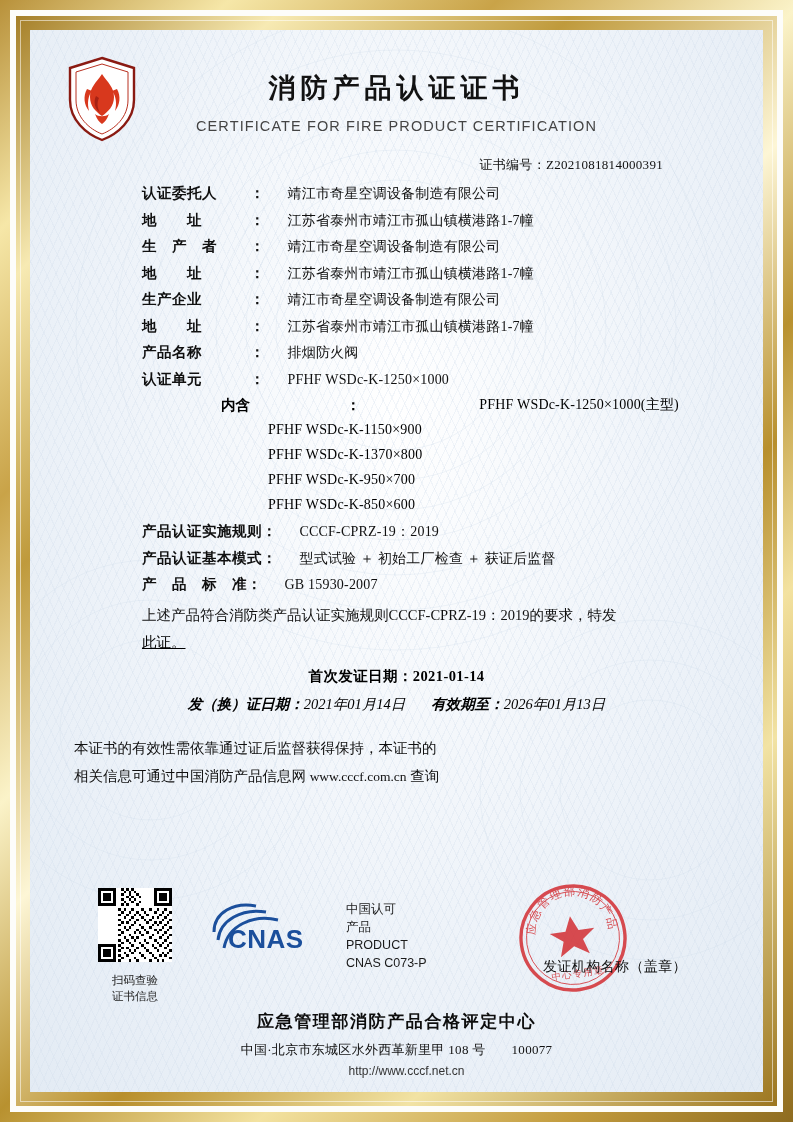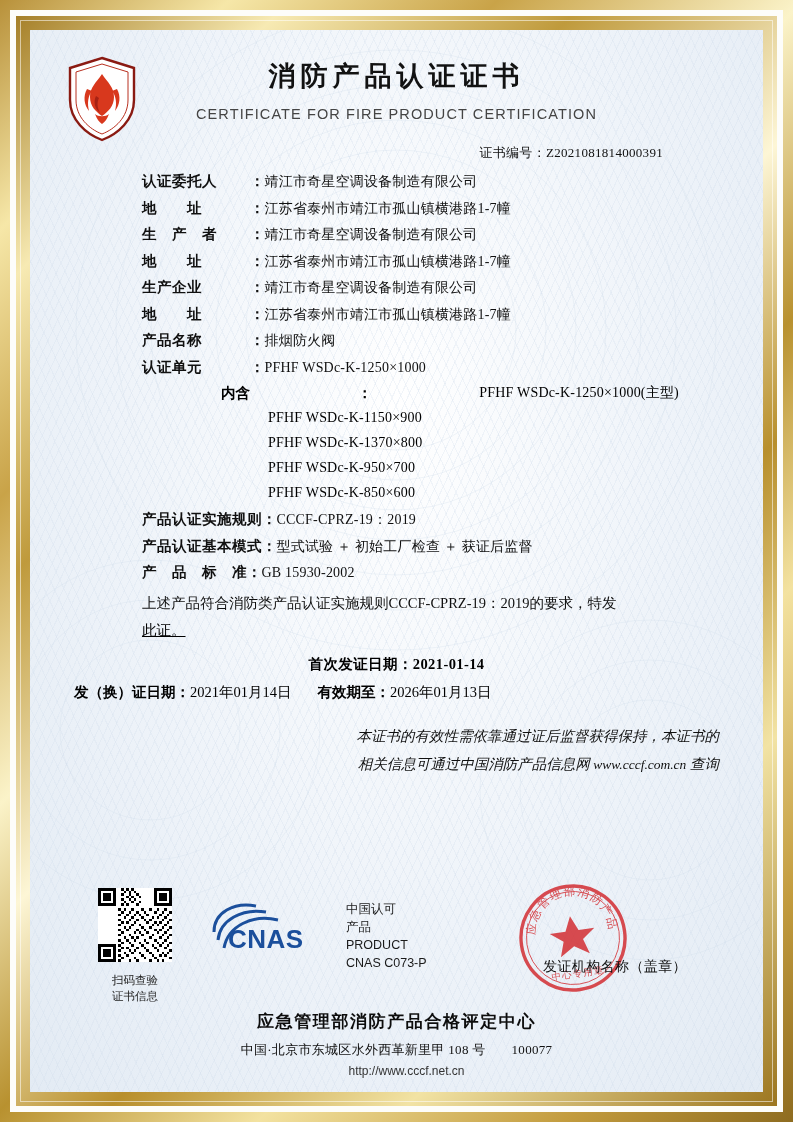--- a/index.html
+++ b/index.html
@@ -73,21 +73,21 @@
     height: 86px;
   }
 
   
   .title-zh {
     text-align: center;
     font-size: 27px;
     letter-spacing: 5px;
     font-weight: bold;
     color: #121212;
-    padding-top: 28px;
+    padding-top: 40px;
     font-family: "DejaVu Serif", serif;
   }
   .title-en {
     text-align: center;
     font-size: 14.5px;
     letter-spacing: 1.1px;
     color: #444;
     margin-top: 12px;
     font-family: "Liberation Sans", sans-serif;
   }
@@ -120,20 +120,21 @@
     letter-spacing: 0.5px;
     white-space: nowrap;
   }
   .colon {
     flex: 0 0 10px;
     font-weight: bold;
   }
   .val {
     font-size: 14px;
     letter-spacing: 0.2px;
+    margin-left: 23px;
   }
   .sub-row {
     display: flex;
     margin-bottom: 7px;
     font-size: 14.5px;
     justify-content: space-between;
   }
   .sub-lab {
     width: 108px;
     flex: 0 0 108px;
@@ -163,35 +164,35 @@
   .date-first {
     text-align: center;
     font-size: 14.5px;
     margin-top: 10px;
     font-weight: bold;
     letter-spacing: 0.4px;
   }
   .date-first .v { font-weight: bold; }
   .date-row {
     display: flex;
-    justify-content: flex-start;
+    justify-content: center;
     gap: 26px;
     font-size: 14.5px;
     margin-top: 9px;
     font-weight: bold;
+    font-style: italic;
   }
   .date-row .v { font-weight: normal; }
 
   .notice {
     margin-top: 20px;
-    text-align: right;
+    text-align: left;
     font-size: 14.5px;
     line-height: 1.95;
     color: #101010;
-    font-style: italic;
   }
   .notice .small { font-size: 13.5px; }
 
   
   .bottom {
     position: absolute;
     left: 0;
     right: 0;
     bottom: 14px;
   }
@@ -381,21 +382,21 @@
           <span class="val">CCCF-CPRZ-19：2019</span>
         </div>
         <div class="row">
           <span class="lab" style="width:auto;flex:0 0 auto;">产品认证基本模式</span>
           <span class="colon">：</span>
           <span class="val">型式试验 ＋ 初始工厂检查 ＋ 获证后监督</span>
         </div>
         <div class="row">
           <span class="lab" style="width:auto;flex:0 0 auto;">产　品　标　准</span>
           <span class="colon">：</span>
-          <span class="val">GB 15930-2002</span>
+          <span class="val">GB 15930-2007</span>
         </div>
 
         <div class="para">上述产品符合消防类产品认证实施规则CCCF-CPRZ-19：2019的要求，特发</div>
         <div class="para-indent">此证。</div>
       </div>
 
       <div class="date-first">
         <span>首次发证日期</span><span>：</span><span class="v">2021-01-14</span>
       </div>
 

